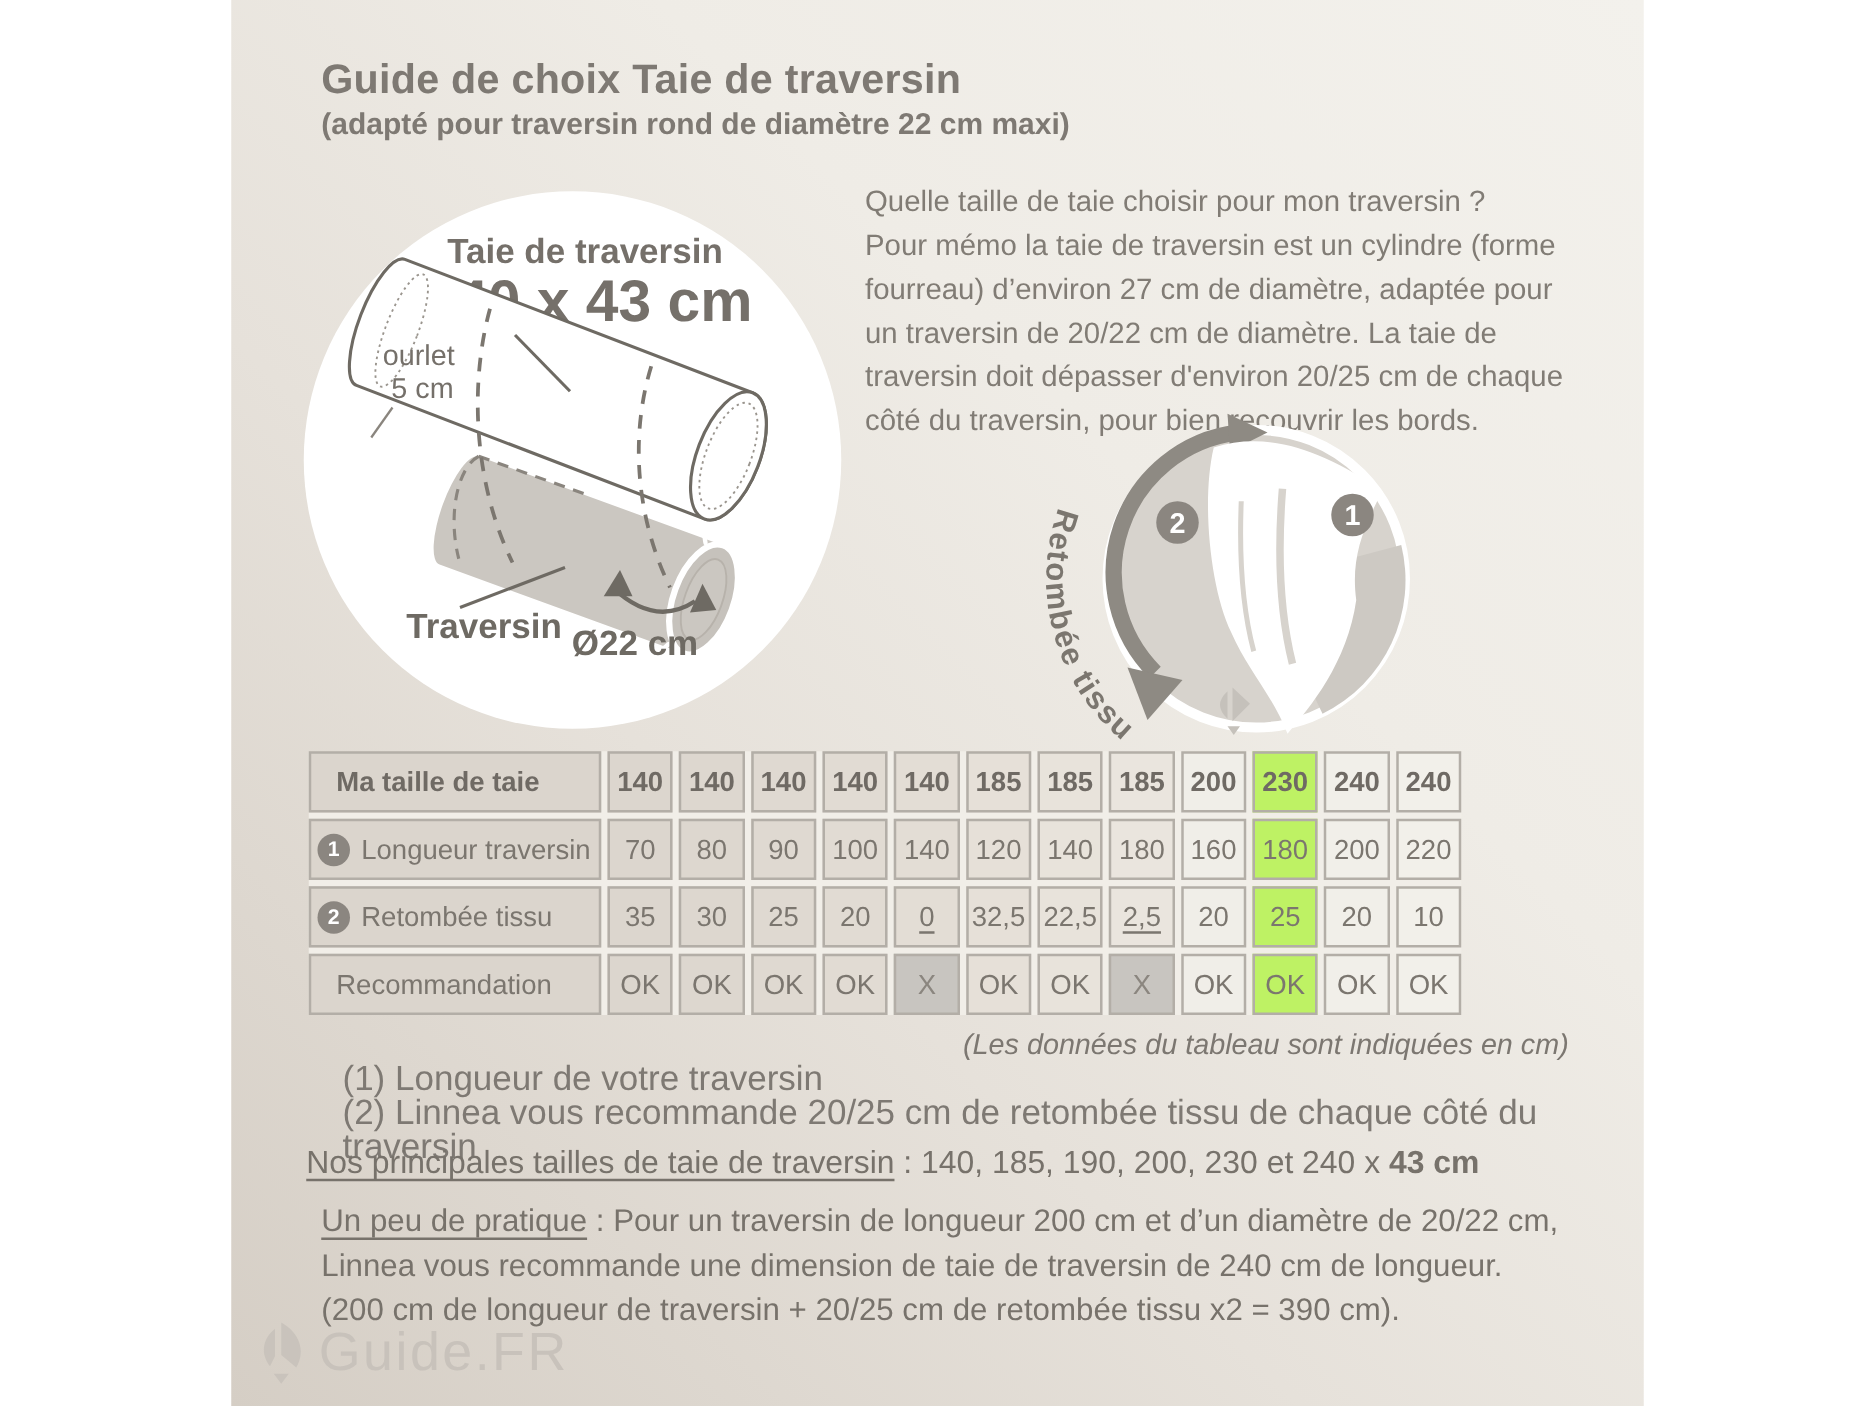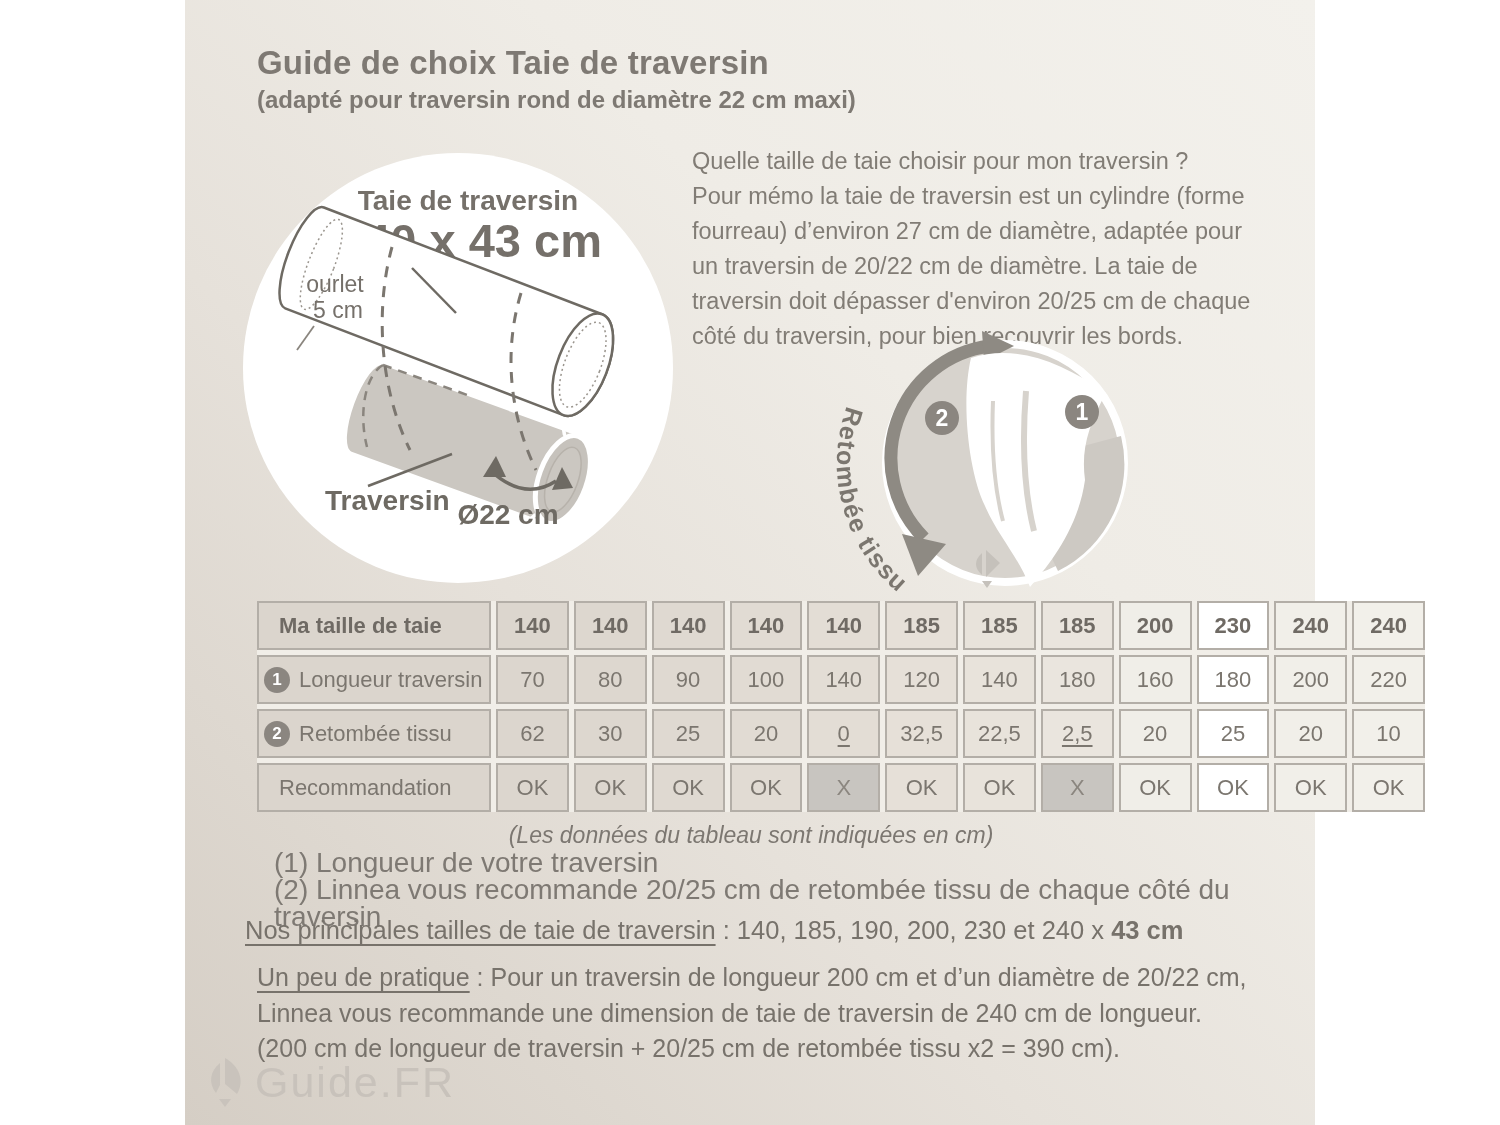--- a/index.html
+++ b/index.html
@@ -7,36 +7,36 @@
   .stage{position:relative;width:1500px;height:1125px;margin:0 auto;background:#ffffff;overflow:hidden;}
   .page{position:absolute;left:185px;top:0;width:1130px;height:1125px;
         background:linear-gradient(225deg,#f3f1ec 0%,#efece6 35%,#e6e1da 62%,#d5cec5 100%);}
   .abs{position:absolute;}
   .title{left:72px;top:44px;color:#7e7973;}
   .title h1{margin:0;font-size:33px;font-weight:bold;letter-spacing:0.2px;}
   .title h2{margin:4px 0 0 0;font-size:24px;font-weight:bold;}
   .intro{left:507px;top:144px;width:572px;font-size:23.5px;line-height:35px;color:#817c75;white-space:pre-line;}
 
   
-  .tbl{left:72px;top:601px;width:1168px;display:grid;grid-template-columns:234px repeat(12,1fr);
+  .tbl{left:62px;top:601px;width:922px;display:grid;grid-template-columns:234px repeat(12,1fr);
        gap:5px;background:#f1eee8;}
   .cell{border:2px solid #b3aea7;display:flex;align-items:center;justify-content:center;
         font-size:22px;color:#7b766f;height:45px;}
   .cell.hdr{font-weight:bold;color:#6f6a64;}
   .cell.lbl{justify-content:flex-start;padding-left:20px;background:#dbd5cd;}
   .cell.lbl.b{padding-left:5px;}
   .badge{display:inline-flex;align-items:center;justify-content:center;width:26px;height:26px;
          border-radius:50%;background:#8b8680;color:#fff;font-size:17px;font-weight:bold;margin-right:9px;flex:none;}
   .col0{background:#dcd6ce;} .col1{background:#ddd7cf;} .col2{background:#dfd9d1;} .col3{background:#e1dbd3;}
   .col4{background:#e3ddd5;} .col5{background:#e6e0d8;} .col6{background:#e8e3db;} .col7{background:#eae5de;}
-  .col8{background:#f0eee8;} .col9{background:#ffffff;} .col10{background:#f1efe9;} .col11{background:#f2f0ea;}
+  .col8{background:#f0eee8;} .col9{background:#bef264;} .col10{background:#f1efe9;} .col11{background:#f2f0ea;}
   .cell.u{text-decoration:underline;text-underline-offset:4px;}
   .cell.x{background:#c8c5c0;color:#8b867f;}
 
-  .tblnote{left:62px;top:822px;width:1008px;text-align:center;font-style:italic;font-size:23px;color:#7c7771;}
+  .tblnote{left:62px;top:822px;width:1008px;text-align:right;font-style:italic;font-size:23px;color:#7c7771;}
   .footnotes{left:89px;top:849px;font-size:28px;line-height:27px;color:#7e7973;}
   .sizes{left:60px;top:916px;font-size:25.5px;color:#77726b;}
   .sizes .u, .practice .u{text-decoration:underline;text-underline-offset:5px;}
   .sizes .bold{font-weight:bold;}
   .practice{left:72px;top:960px;width:1030px;font-size:25px;line-height:35.5px;color:#77726b;}
   .logo{left:18px;top:1056px;display:flex;align-items:center;color:#c8c2bb;}
   .logo .txt{font-size:43px;letter-spacing:2px;margin-left:10px;}
   svg text{font-family:"Liberation Sans", sans-serif;}
 </style>
 </head>
@@ -165,21 +165,21 @@
         <div class="cell num col6">140</div>
         <div class="cell num col7">180</div>
         <div class="cell num col8">160</div>
         <div class="cell num col9">180</div>
         <div class="cell num col10">200</div>
         <div class="cell num col11">220</div>
         <div class="cell lbl b">
           <span class="badge">2</span>
           <span>Retombée tissu</span>
         </div>
-        <div class="cell num col0">62</div>
+        <div class="cell num col0">35</div>
         <div class="cell num col1">30</div>
         <div class="cell num col2">25</div>
         <div class="cell num col3">20</div>
         <div class="cell num col4 u">0</div>
         <div class="cell num col5">32,5</div>
         <div class="cell num col6">22,5</div>
         <div class="cell num col7 u">2,5</div>
         <div class="cell num col8">20</div>
         <div class="cell num col9">25</div>
         <div class="cell num col10">20</div>

